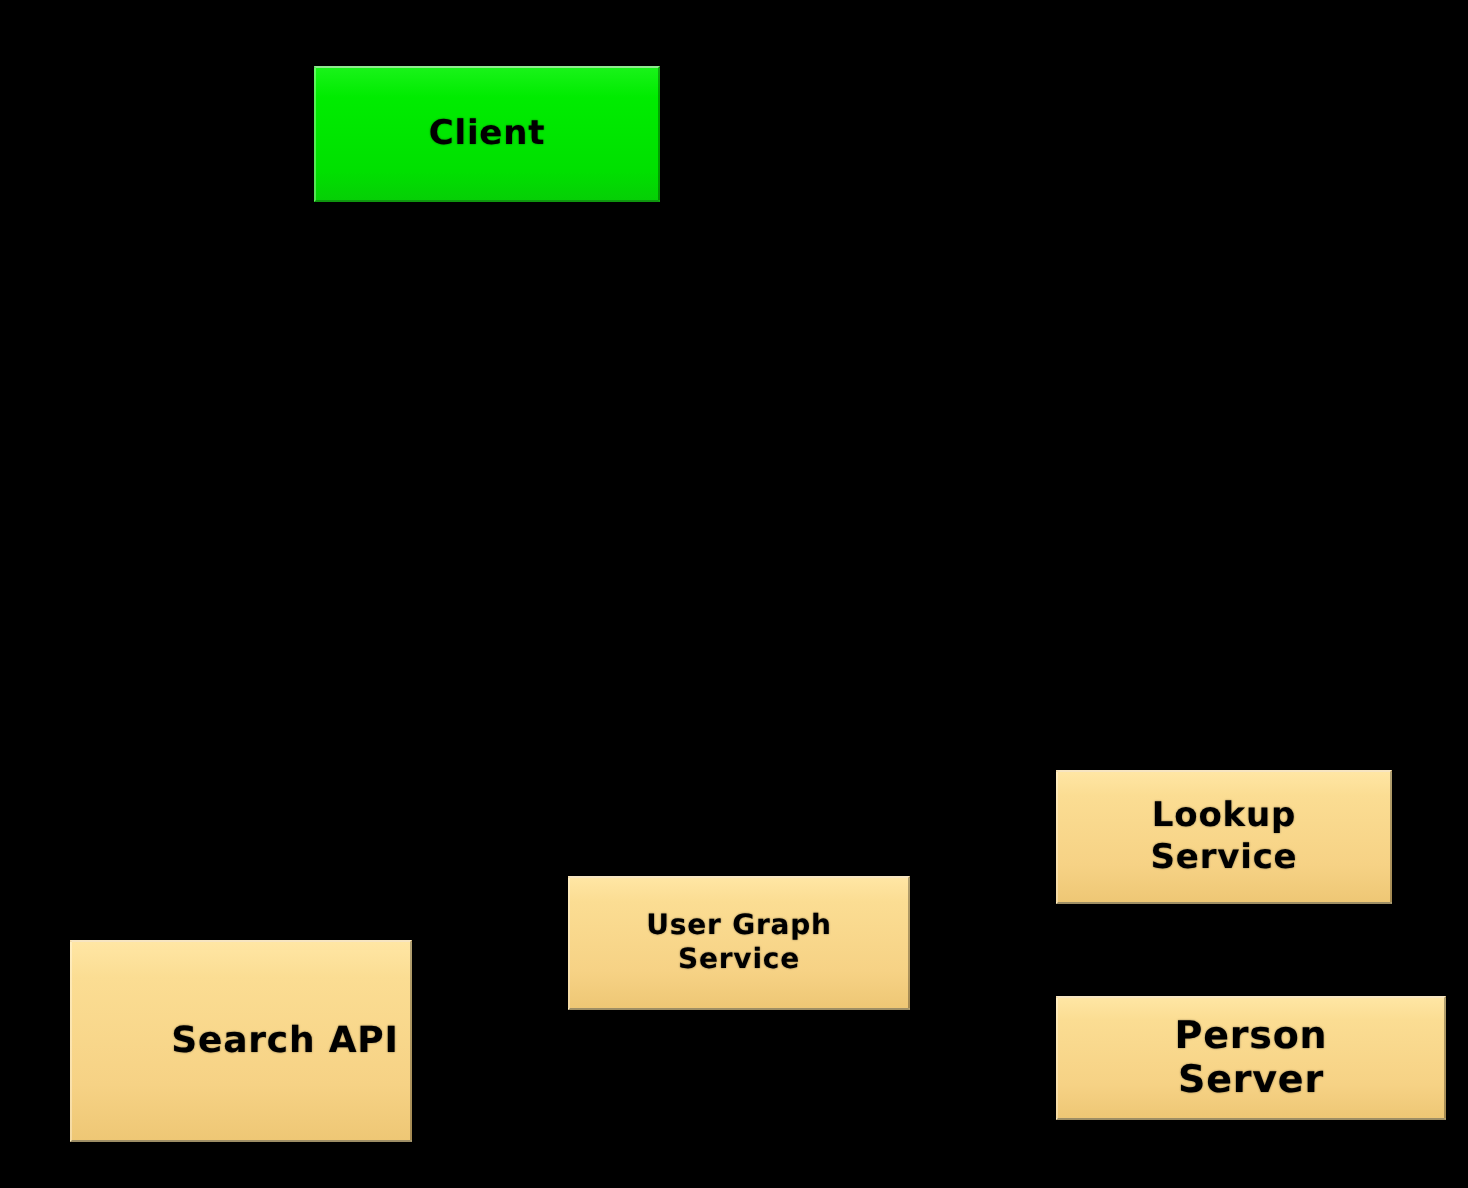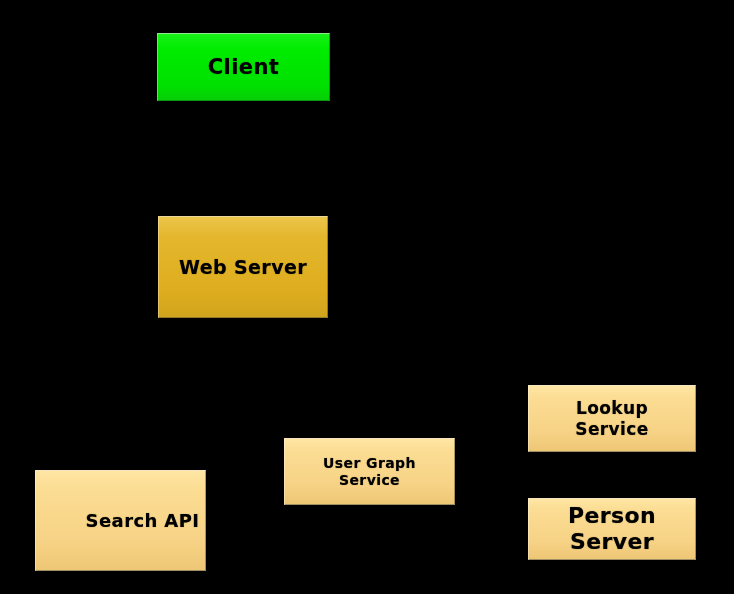--- a/index.html
+++ b/index.html
@@ -52,39 +52,36 @@
   .fill-amber {
     background: linear-gradient(180deg, #ffe6a4 0%, #fbdd93 18%, #f6d285 72%, #eec775 100%);
     margin-top: 15px;
   }
 </style>
 </head>
 <body>
 
 <div id="canvas" style="width: 734px; height: 594px; background: rgb(0, 0, 0);">
 
-  <div class="node fill-green" id="node-client" style="left: 157px; top: 33px; width: 173px; height: 68px; font-size: 21px; color: rgb(0, 0, 0);">
+  <div class="node fill-green" id="node-client" style="left: 157px; top: 33px; width: 173px; height: 68px; font-size: 17px; color: rgb(0, 0, 0);">
     <span class="label">Client</span>
   </div>
 
-  <div class="node fill-gold" id="node-web-server" style="left: 158px; top: 216px; width: 170px; height: 102px; font-size: 19px; color: rgb(0, 0, 0);">
-    <span class="label">Web Server</span>
-  </div>
 
   <div class="node fill-amber" id="node-lookup-service" style="left: 528px; top: 370px; width: 168px; height: 67px; font-size: 17px; color: rgb(0, 0, 0);">
     <span class="label">Lookup
 Service</span>
   </div>
 
   <div class="node fill-amber" id="node-user-graph-service" style="left: 284px; top: 423px; width: 171px; height: 67px; font-size: 14px; color: rgb(0, 0, 0);">
     <span class="label">User Graph
 Service</span>
   </div>
 
-  <div class="node fill-amber" id="node-person-server" style="left: 528px; top: 483px; width: 168px; height: 62px; font-size: 22px; color: rgb(0, 0, 0);">
+  <div class="node fill-amber" id="node-person-server" style="left: 528px; top: 483px; width: 195px; height: 62px; font-size: 19px; color: rgb(0, 0, 0);">
     <span class="label">Person
 Server</span>
   </div>
 
   <div class="node fill-amber" id="node-search-api" style="left: 35px; top: 455px; width: 171px; height: 101px; font-size: 18px; color: rgb(0, 0, 0); padding-left: 44px;">
     <span class="label">Search API</span>
   </div>
 
 </div>
 

